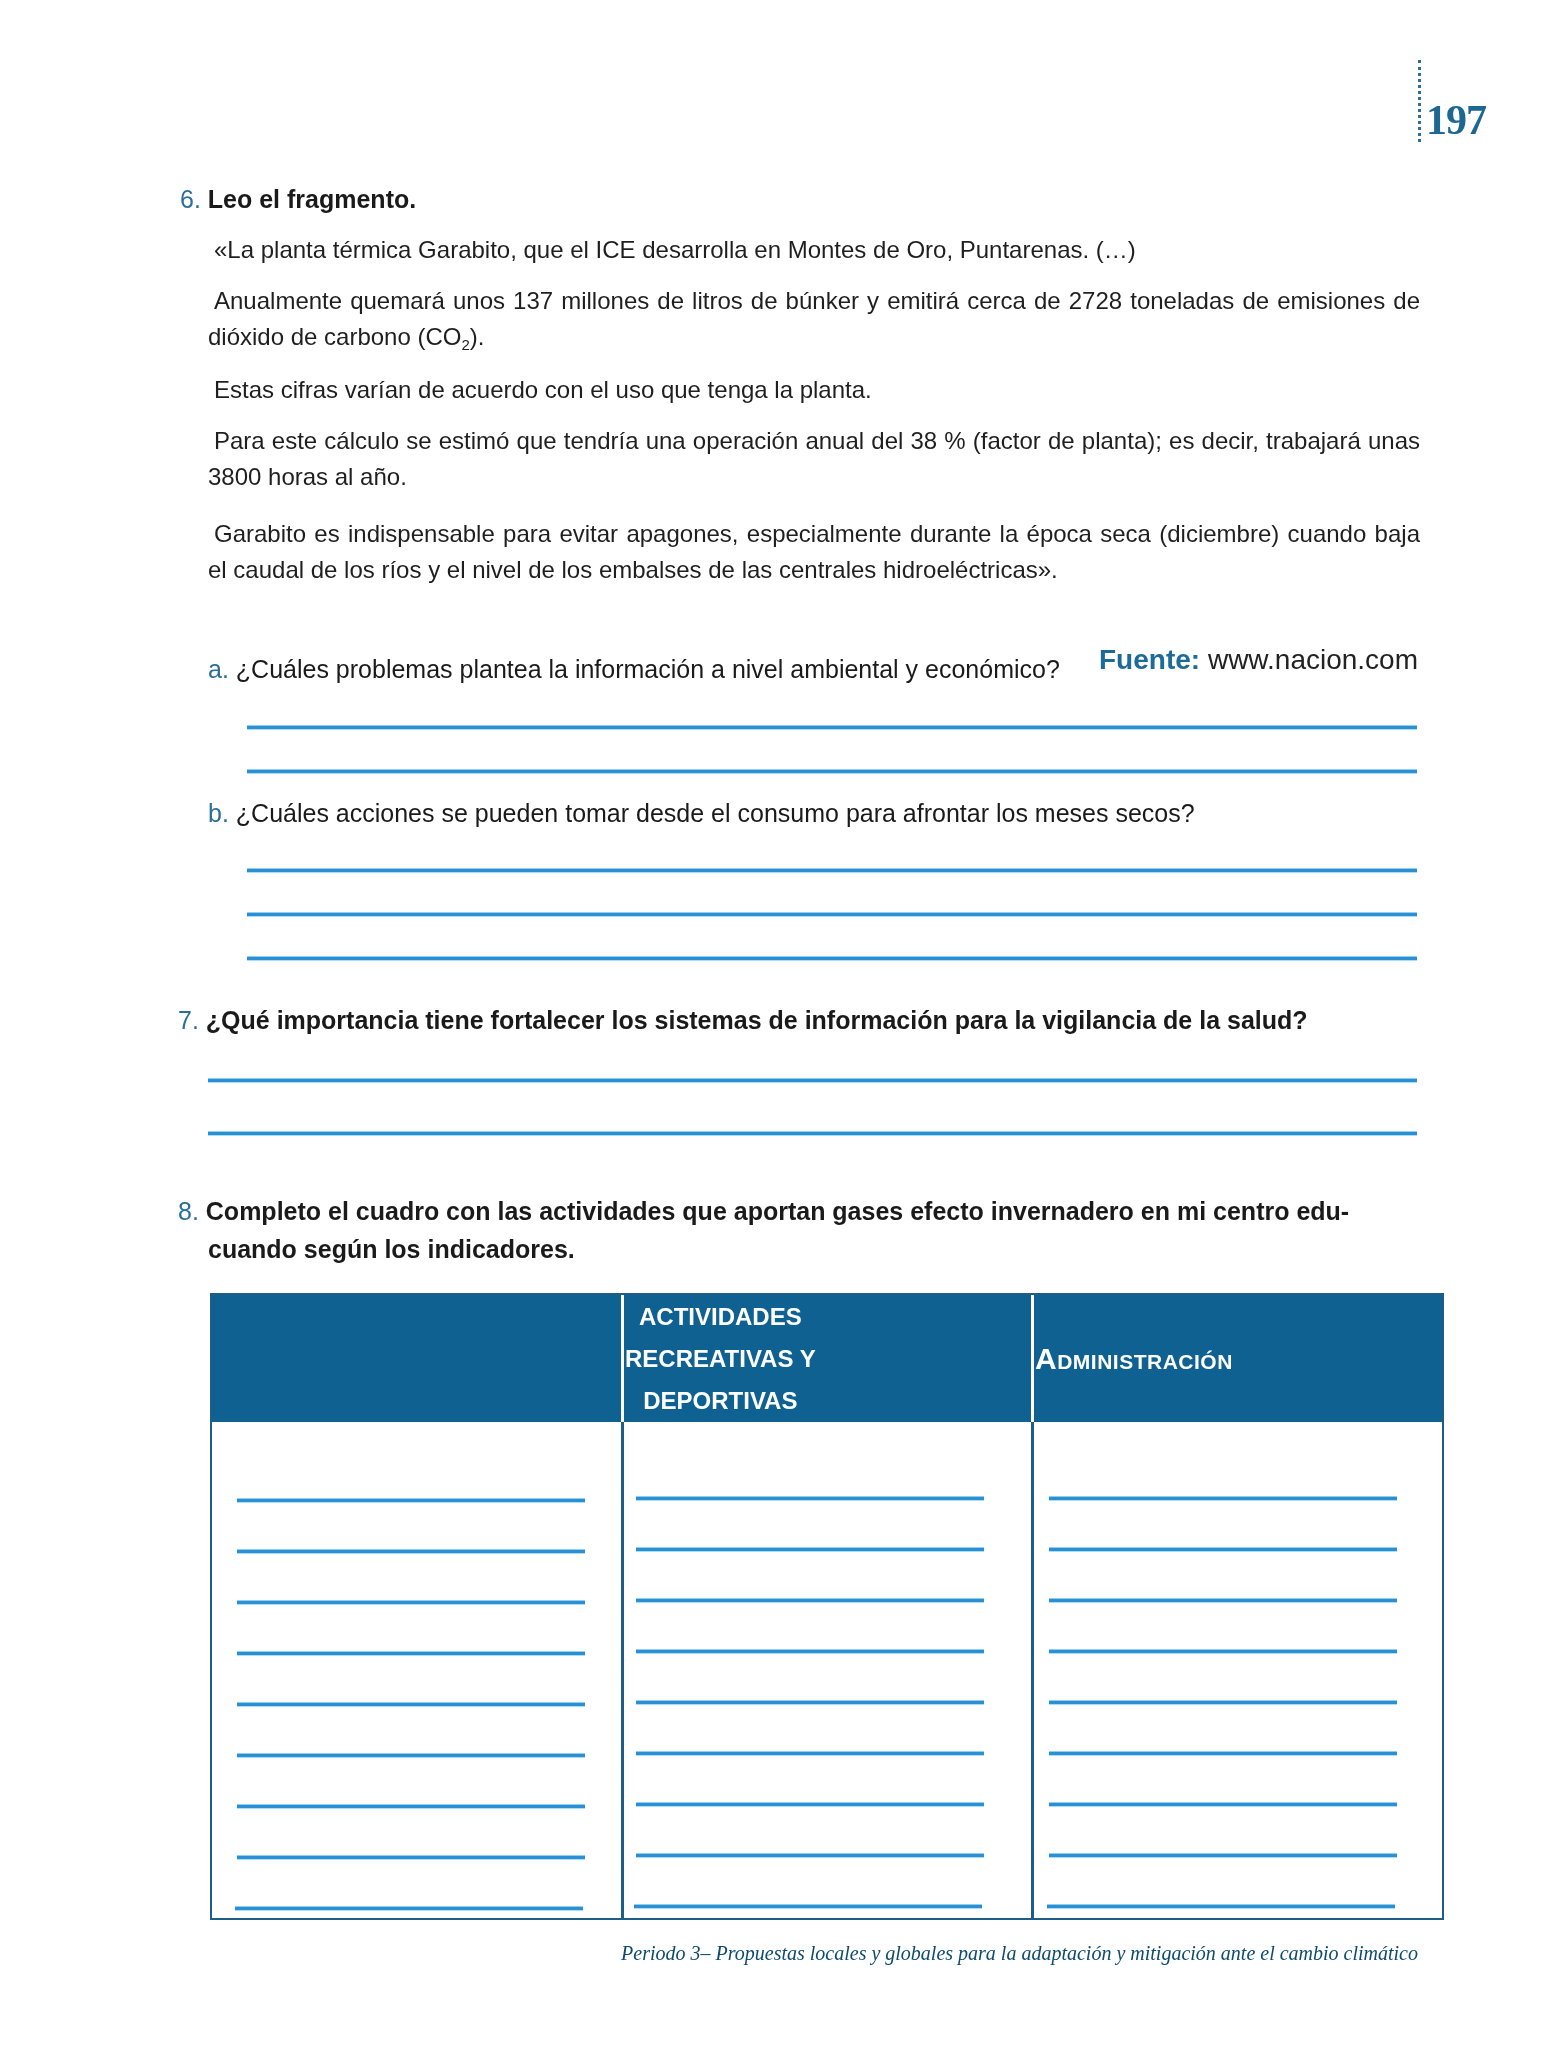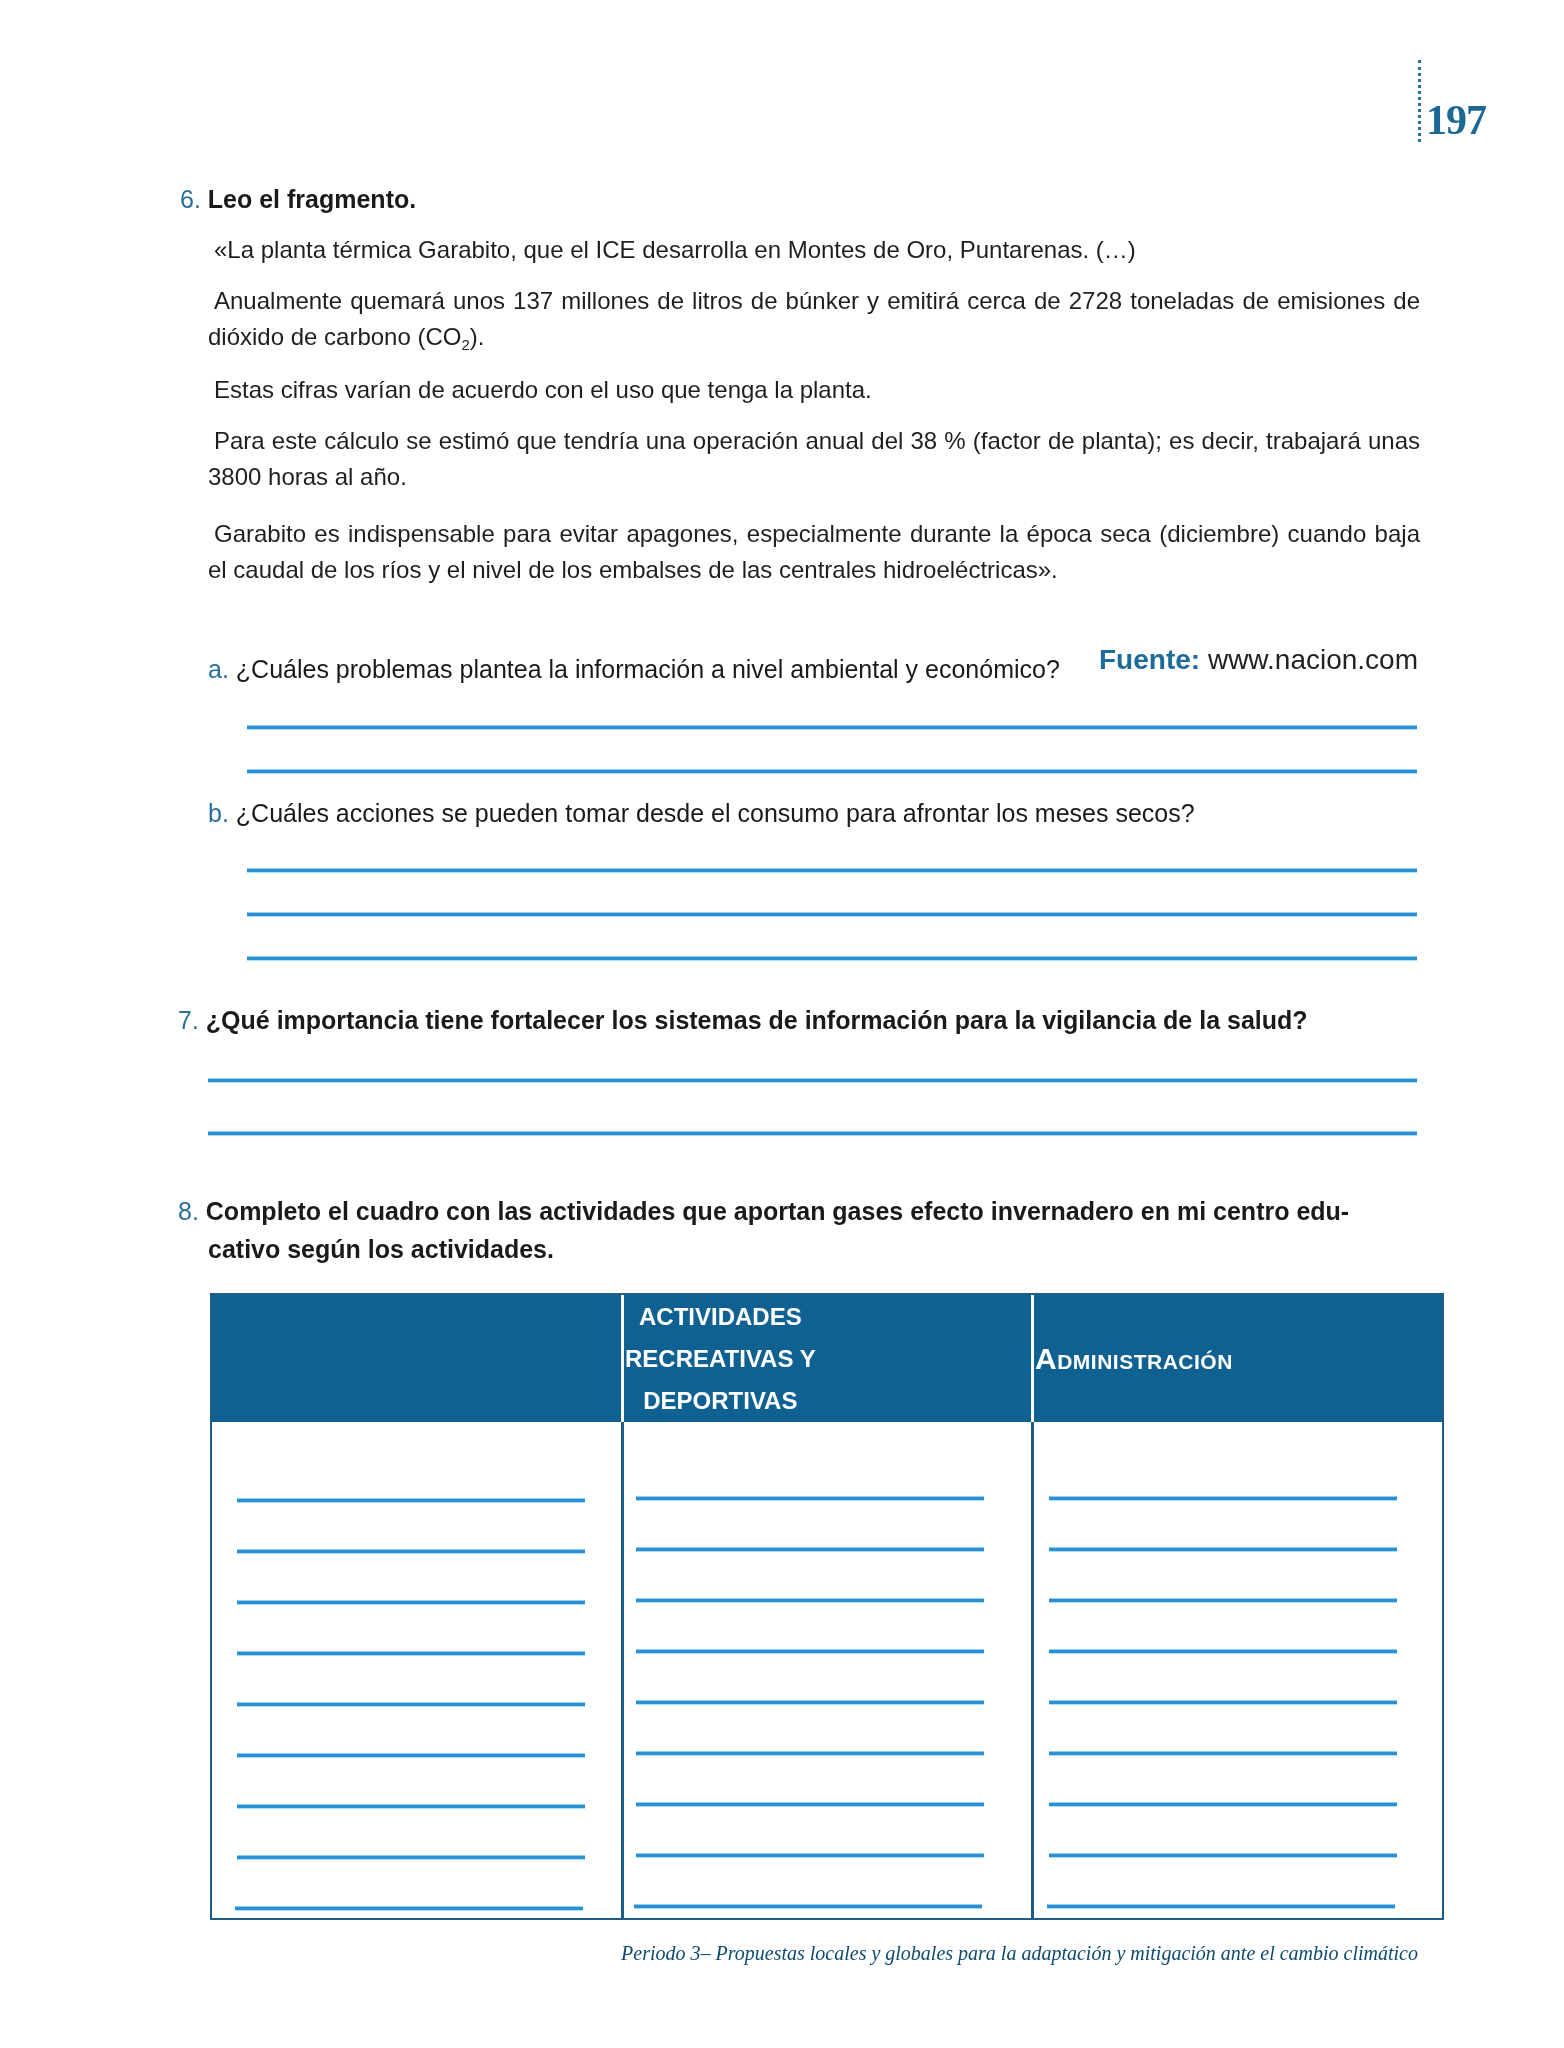--- a/index.html
+++ b/index.html
@@ -74,21 +74,21 @@
 
 <div class="abs q" style="left:178px; top:1006px;">
   <span class="num">7.</span>
   <span>¿Qué importancia tiene fortalecer los sistemas de información para la vigilancia de la salud?</span>
 </div>
 <div class="abs line" style="left:208px; top:1078px; width:1209px;"></div>
 <div class="abs line" style="left:208px; top:1131px; width:1209px;"></div>
 
 <div class="abs q" style="left:178px; top:1192px; line-height:38px;">
   <div><span class="num">8.</span> <span>Completo el cuadro con las actividades que aportan gases efecto invernadero en mi centro edu-</span></div>
-  <div style="padding-left:30px;">cativo según los actividades.</div>
+  <div style="padding-left:30px;">cuando según los indicadores.</div>
 </div>
 
 <div class="abs table">
   <div class="thead">
     <div class="th multi" style="left:413px; width:407px;">
       <div>
         <div>ACTIVIDADES</div>
         <div>RECREATIVAS Y</div>
         <div>DEPORTIVAS</div>
       </div>

